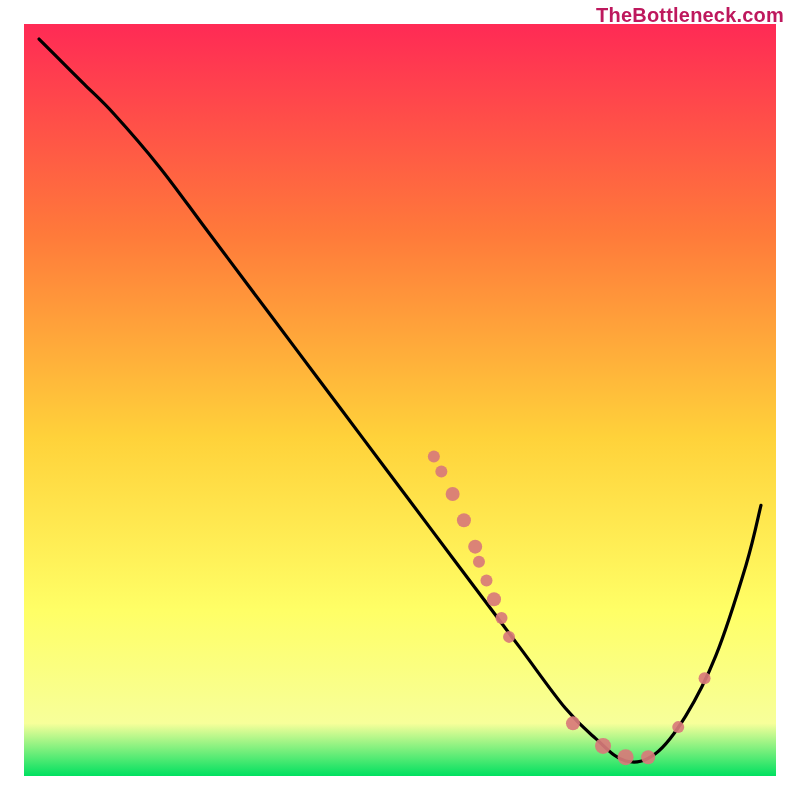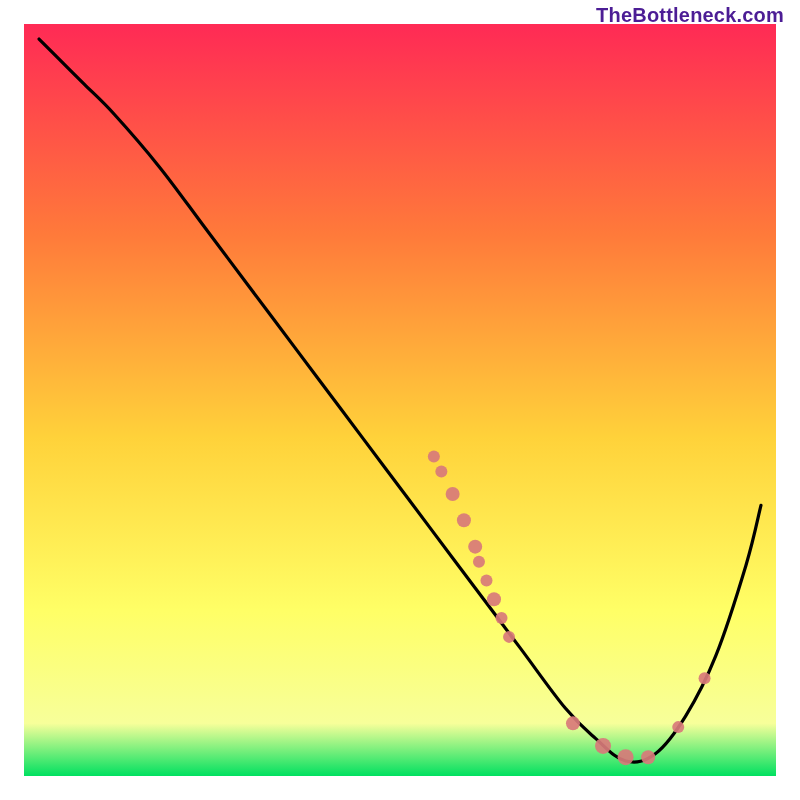--- a/index.html
+++ b/index.html
@@ -15,21 +15,21 @@
     position: relative;
     width: 800px;
     height: 800px;
   }
   .watermark {
     position: absolute;
     top: 4px;
     right: 16px;
     font-size: 20px;
     font-weight: bold;
-    color: #4c1d95;
+    color: #be185d;
     font-family: Arial, Helvetica, sans-serif;
     letter-spacing: 0.2px;
   }
   svg { display: block; }
 </style>
 </head>
 <body>
 
 <div class="chart-wrap">
   <div class="watermark">TheBottleneck.com</div>

